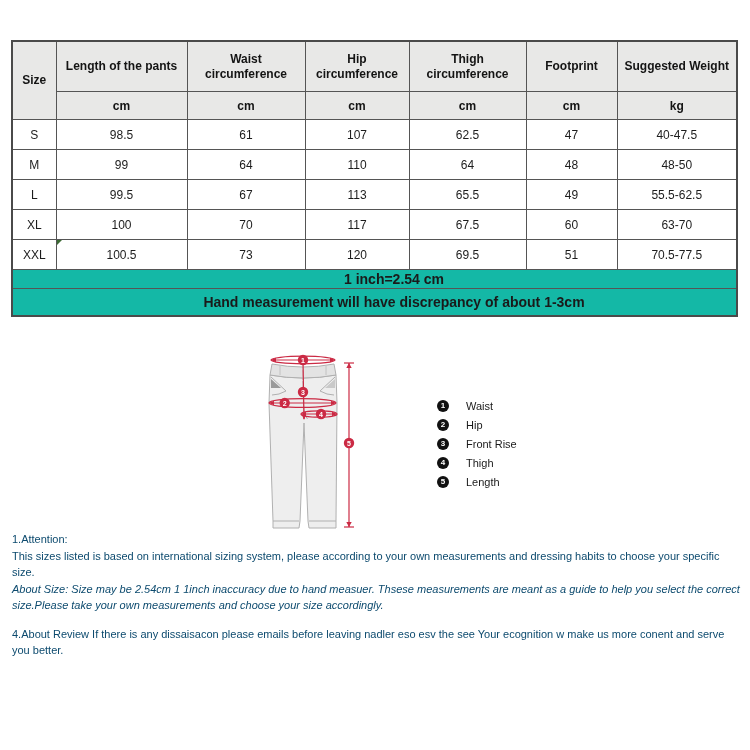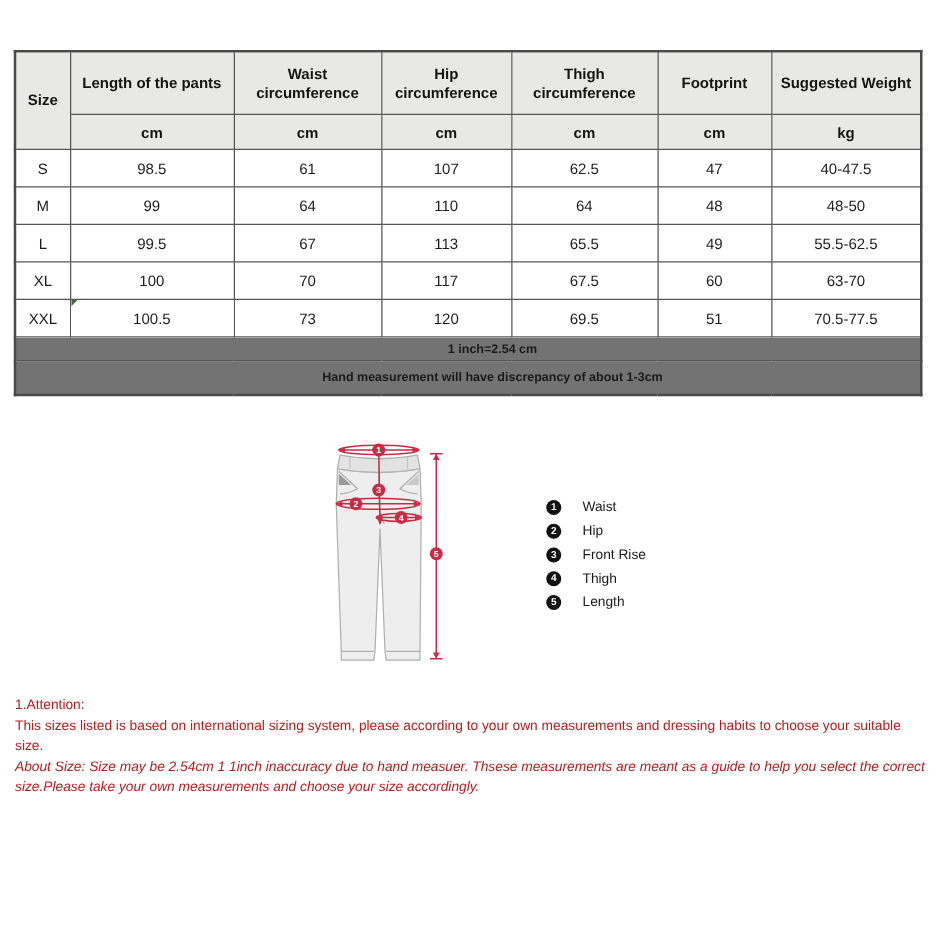--- a/index.html
+++ b/index.html
@@ -16,42 +16,42 @@
   }
   table.size-table th, table.size-table td{
     border:1px solid #555555;text-align:center;vertical-align:middle;
     font-size:12px;padding:0 2px;overflow:hidden;
   }
   table.size-table thead th{background:#e8e8e7;font-weight:bold;color:#141414;}
   tr.r-head1 th{height:49px;line-height:15px;}
   tr.r-units th{height:27px;}
   tbody.data tr{height:30px;}
   tbody.data td, tbody.data th{background:#ffffff;font-weight:normal;color:#1c1c1c;}
-  tbody.foot td{background:#737373;font-weight:bold;font-size:10px;padding-left:41px;}
+  tbody.foot td{background:#14b8a6;font-weight:bold;font-size:14px;padding-left:41px;}
   tr.r-foot1 td{height:18px;}
   tr.r-foot2 td{height:26px;}
   td.rel{position:relative;}
   .corner-tri{
     position:absolute;left:0;top:0;width:0;height:0;
     border-top:5px solid #3d6b35;border-right:5px solid transparent;
   }
 
   
   .diagram-svg{position:absolute;left:260px;top:345px;}
   .legend{position:absolute;left:437px;top:400px;}
   .legend-item{display:flex;align-items:center;margin-bottom:7px;height:12px;}
   .bullet{
     width:12px;height:12px;border-radius:50%;background:#111111;color:#ffffff;
     font-size:8px;font-weight:bold;line-height:12px;text-align:center;
     display:inline-block;flex:0 0 12px;
   }
   .llabel{margin-left:17px;font-size:11px;color:#1a1a1a;white-space:nowrap;}
 
   
-  .notes{position:absolute;left:12px;top:556px;width:728px;color:#b91c1c;}
+  .notes{position:absolute;left:12px;top:531px;width:728px;color:#0c4a6e;}
   .notes p{margin:0;font-size:11px;line-height:16px;}
   .n-h1{margin-top:0 !important;}
   .n-b1{margin-top:1px !important;}
   .n-h2{margin-top:12px !important;}
   .n-b2{margin-top:1px !important;font-style:italic;}
   .n-h3{margin-top:4px !important;}
   .n-b3{margin-top:1px !important;}
   .n-b4{margin-top:13px !important;}
 </style>
 </head>
@@ -232,17 +232,18 @@
       <span class="llabel">Thigh</span>
     </div>
     <div class="legend-item">
       <span class="bullet">5</span>
       <span class="llabel">Length</span>
     </div>
   </div>
 
   <div class="notes">
     <p class="n-h1">1.Attention:</p>
-    <p class="n-b1">This sizes listed is based on international sizing system, please according to your own measurements and dressing   habits to choose your suitable size.</p>
+    <p class="n-b1">This sizes listed is based on international sizing system, please according to your own measurements and dressing   habits to choose your specific size.</p>
     <p class="n-b2">About Size: Size may be 2.54cm 1 1inch inaccuracy due to hand measuer. Thsese measurements are meant as a   guide to help you select the correct size.Please take your own measurements and choose your size accordingly.</p>
+    <p class="n-b4">4.About Review If there is any dissaisacon please emails before leaving nadler eso esv the see Your ecognition w   make us more conent and serve you better.</p>
   </div>
 
 </div>
 
 </body></html>

